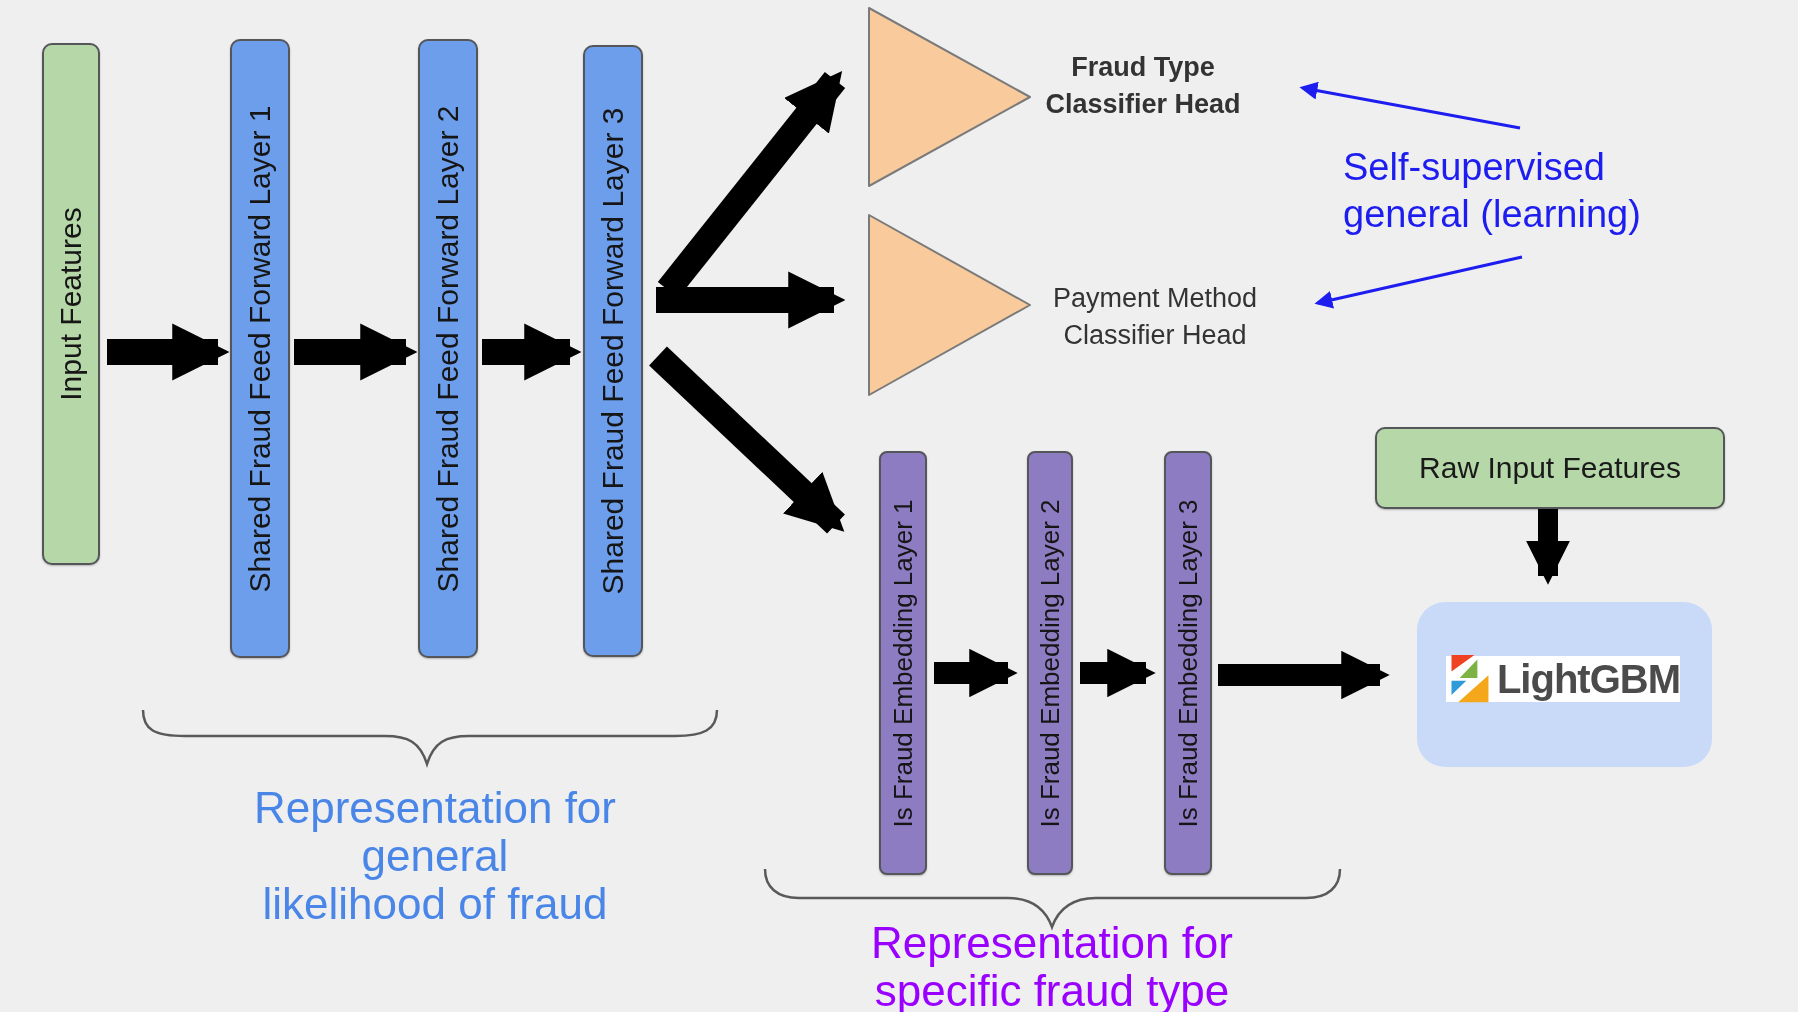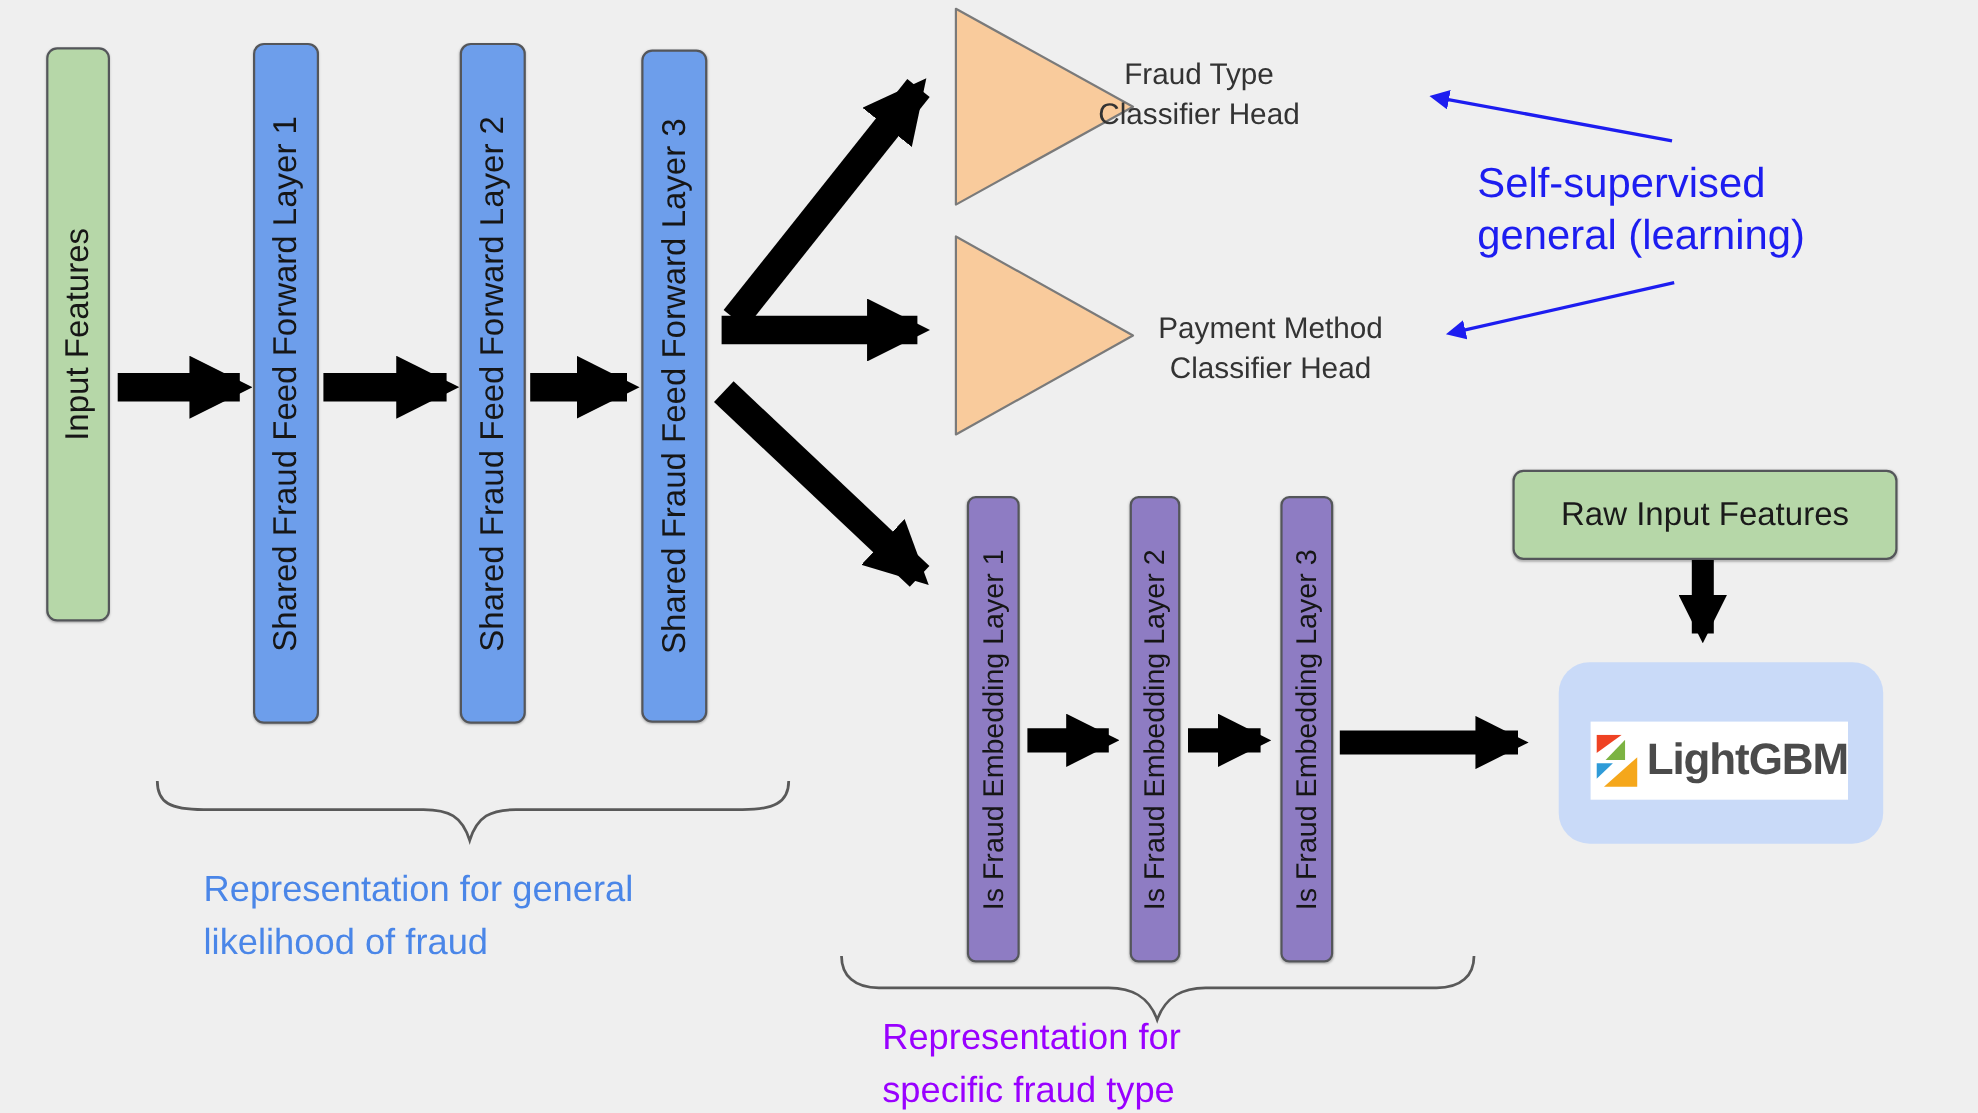--- a/index.html
+++ b/index.html
@@ -11,32 +11,32 @@
   .box-input{left:42px;top:43px;width:58px;height:522px;background:#b6d7a8;border-radius:10px;font-size:30px;}
   .box-shared{width:60px;background:#6d9eeb;border-radius:10px;font-size:30px;}
   #shared1{left:230px;top:39px;height:619px;}
   #shared2{left:418px;top:39px;height:619px;}
   #shared3{left:583px;top:45px;height:612px;}
   .box-embed{top:451px;width:48px;height:424px;background:#8e7cc3;border-radius:8px;font-size:26px;}
   #embed1{left:879px;}
   #embed2{left:1027px;width:46px;}
   #embed3{left:1164px;}
   .head-label{position:absolute;text-align:center;font-size:27px;line-height:37px;color:#333;}
-  #head-fraud-type{left:940px;top:49px;width:300px;}
+  #head-fraud-type{left:993px;top:49px;width:300px;font-weight:bold;}
   #head-payment{left:1000px;top:268px;width:310px;margin-top:12px;}
   .raw-box{position:absolute;left:1375px;top:427px;width:350px;height:82px;background:#b6d7a8;
            border:2px solid #54565a;border-radius:10px;box-sizing:border-box;display:flex;
            align-items:center;justify-content:center;font-size:30px;color:#1a1a1a;
            box-shadow:0 1px 2px rgba(0,0,0,.25);}
   .lgbm-panel{position:absolute;left:1417px;top:602px;width:295px;height:165px;background:#c9daf8;border-radius:28px;}
-  .lgbm-strip{position:absolute;left:1446px;top:656px;width:234px;height:71px;background:#ffffff;
+  .lgbm-strip{position:absolute;left:1446px;top:656px;width:234px;height:46px;background:#ffffff;
               display:flex;align-items:center;padding-left:5px;box-sizing:border-box;}
   .lgbm-text{font-size:40px;font-weight:600;color:#4b4b4b;letter-spacing:-1px;margin-left:8px;}
   .feedback-text{position:absolute;left:1343px;top:144px;font-size:38px;line-height:47px;color:#1d1df0;}
-  .caption{position:absolute;text-align:left;font-size:33px;line-height:48px;}
+  .caption{position:absolute;text-align:center;font-size:44px;line-height:48px;}
   #caption-general{left:185px;top:784px;width:500px;color:#4a86e8;}
   #caption-specific{left:802px;top:919px;width:500px;color:#9900ff;}
 </style>
 </head>
 <body>
 
 <div id="stage">
 
   <svg id="shapes" viewBox="0 0 1798 1012" xmlns="http://www.w3.org/2000/svg">
     <defs>

